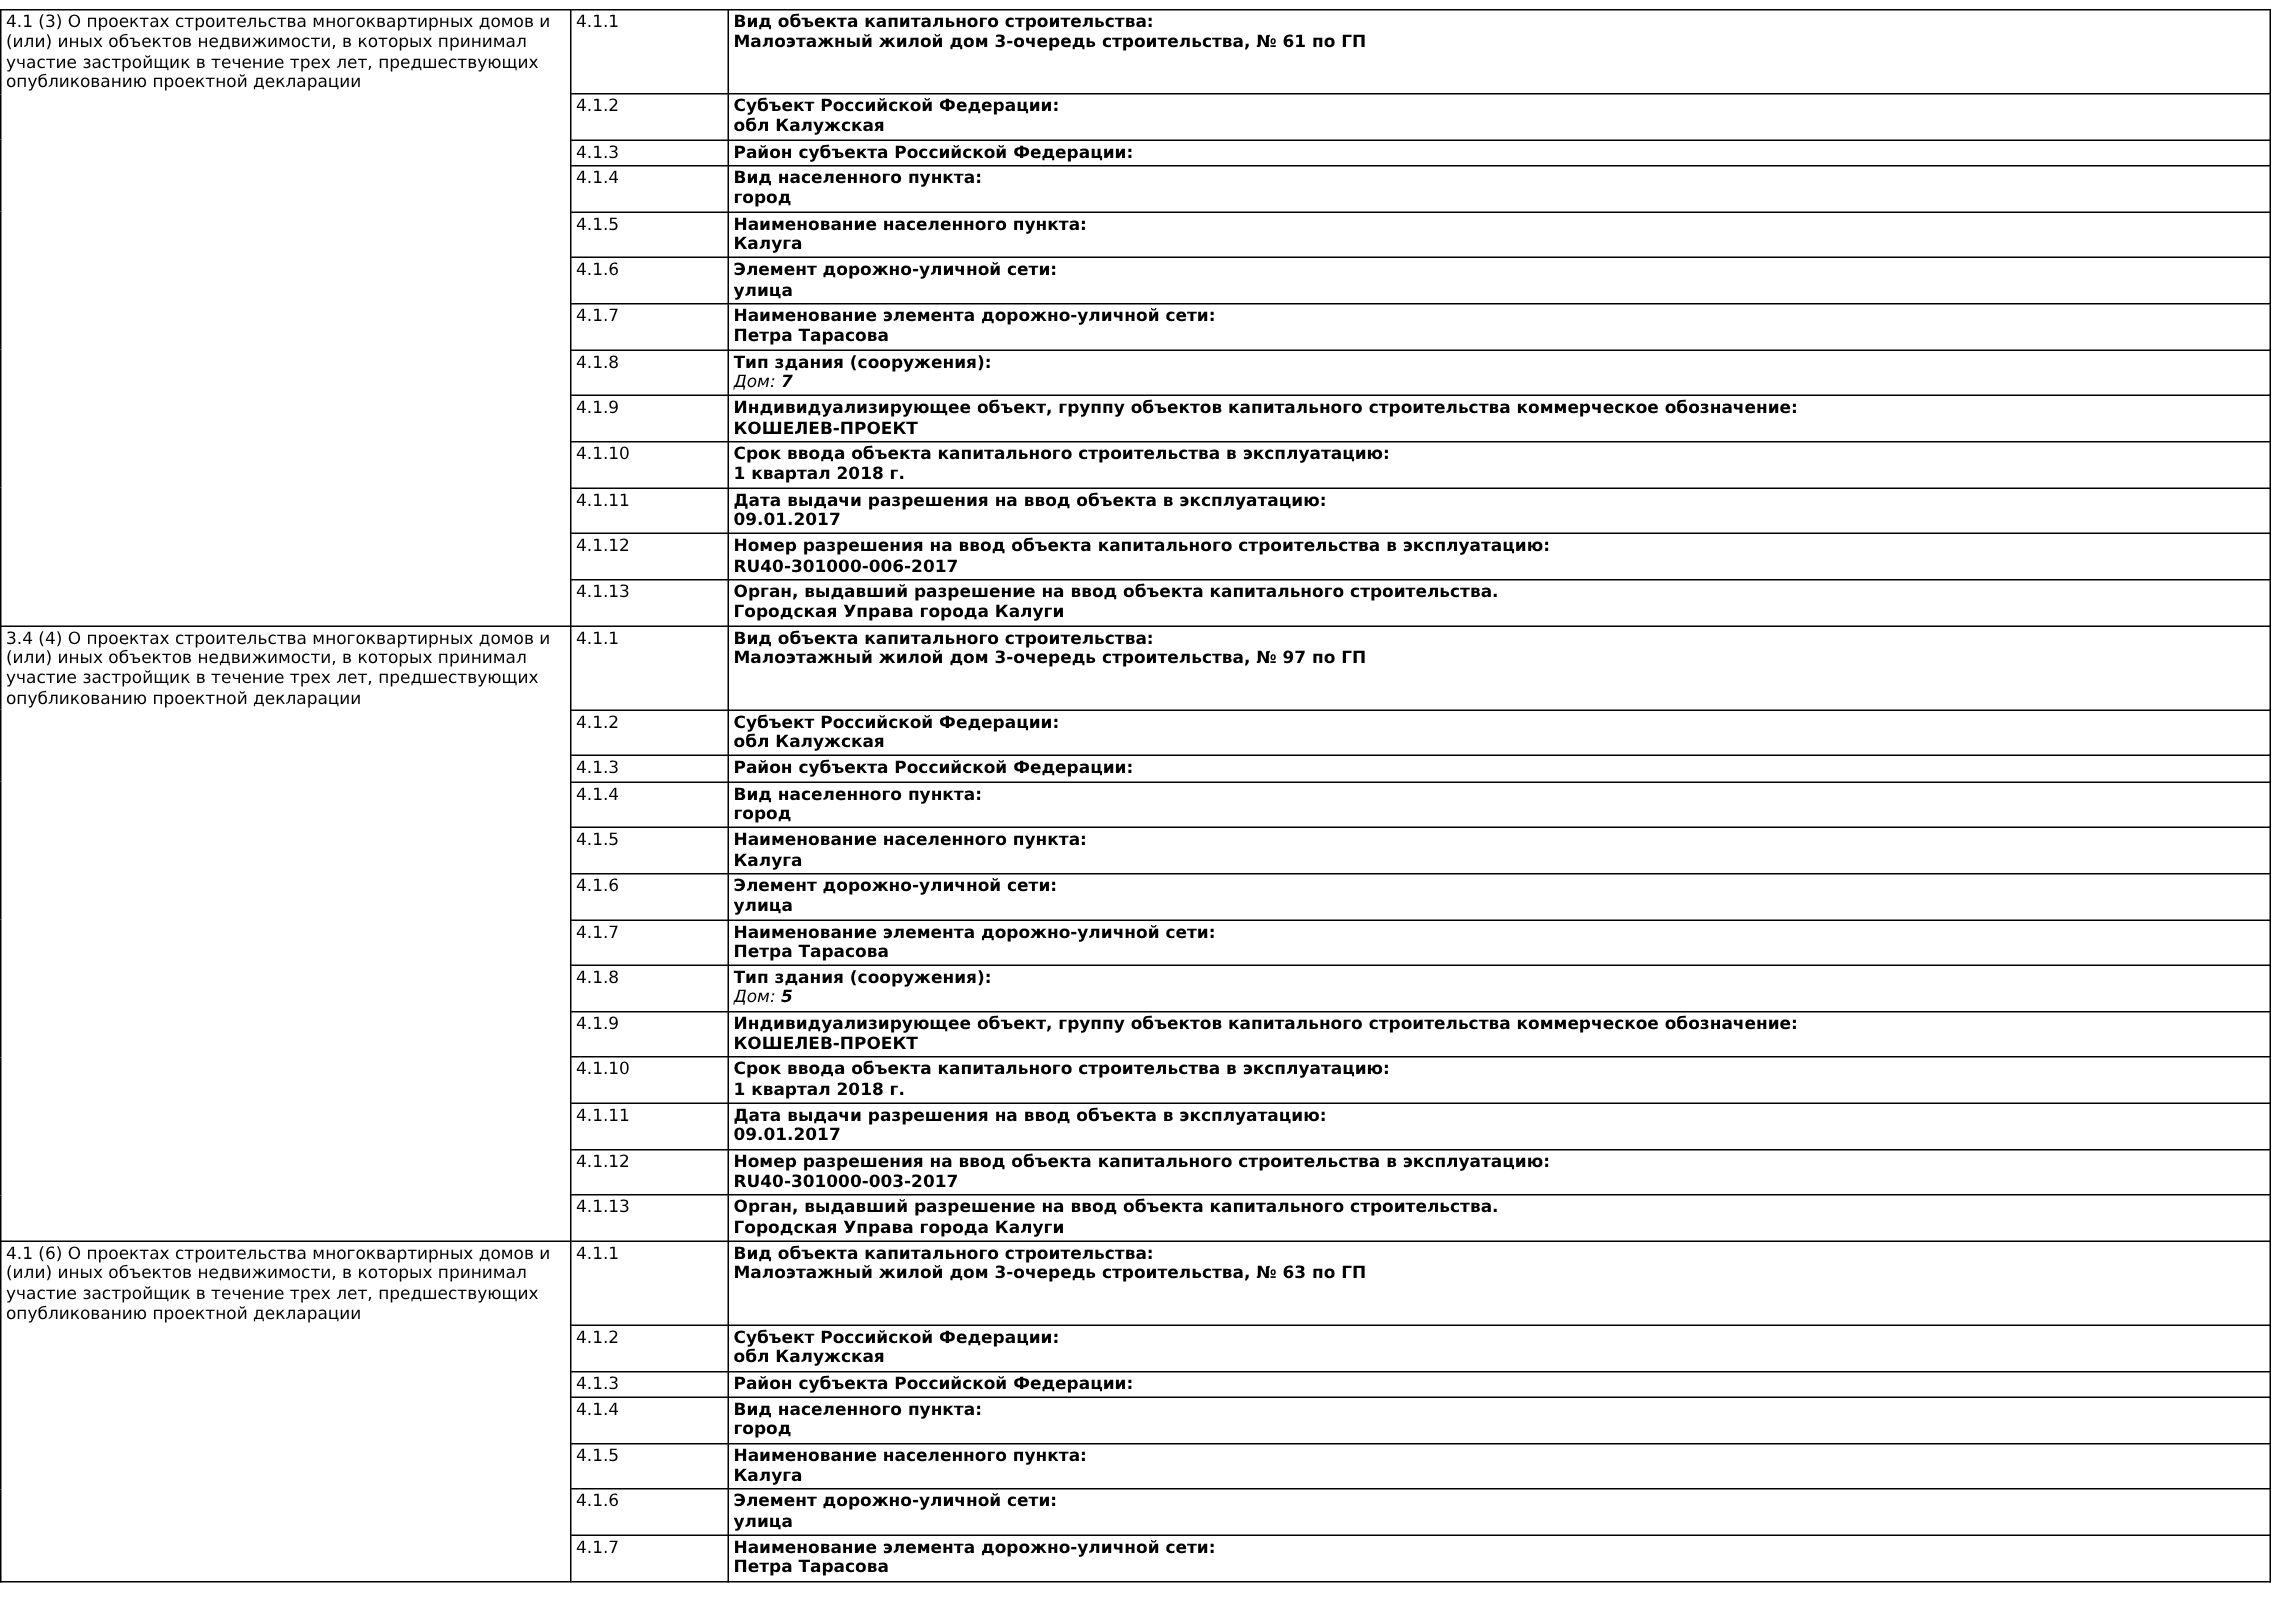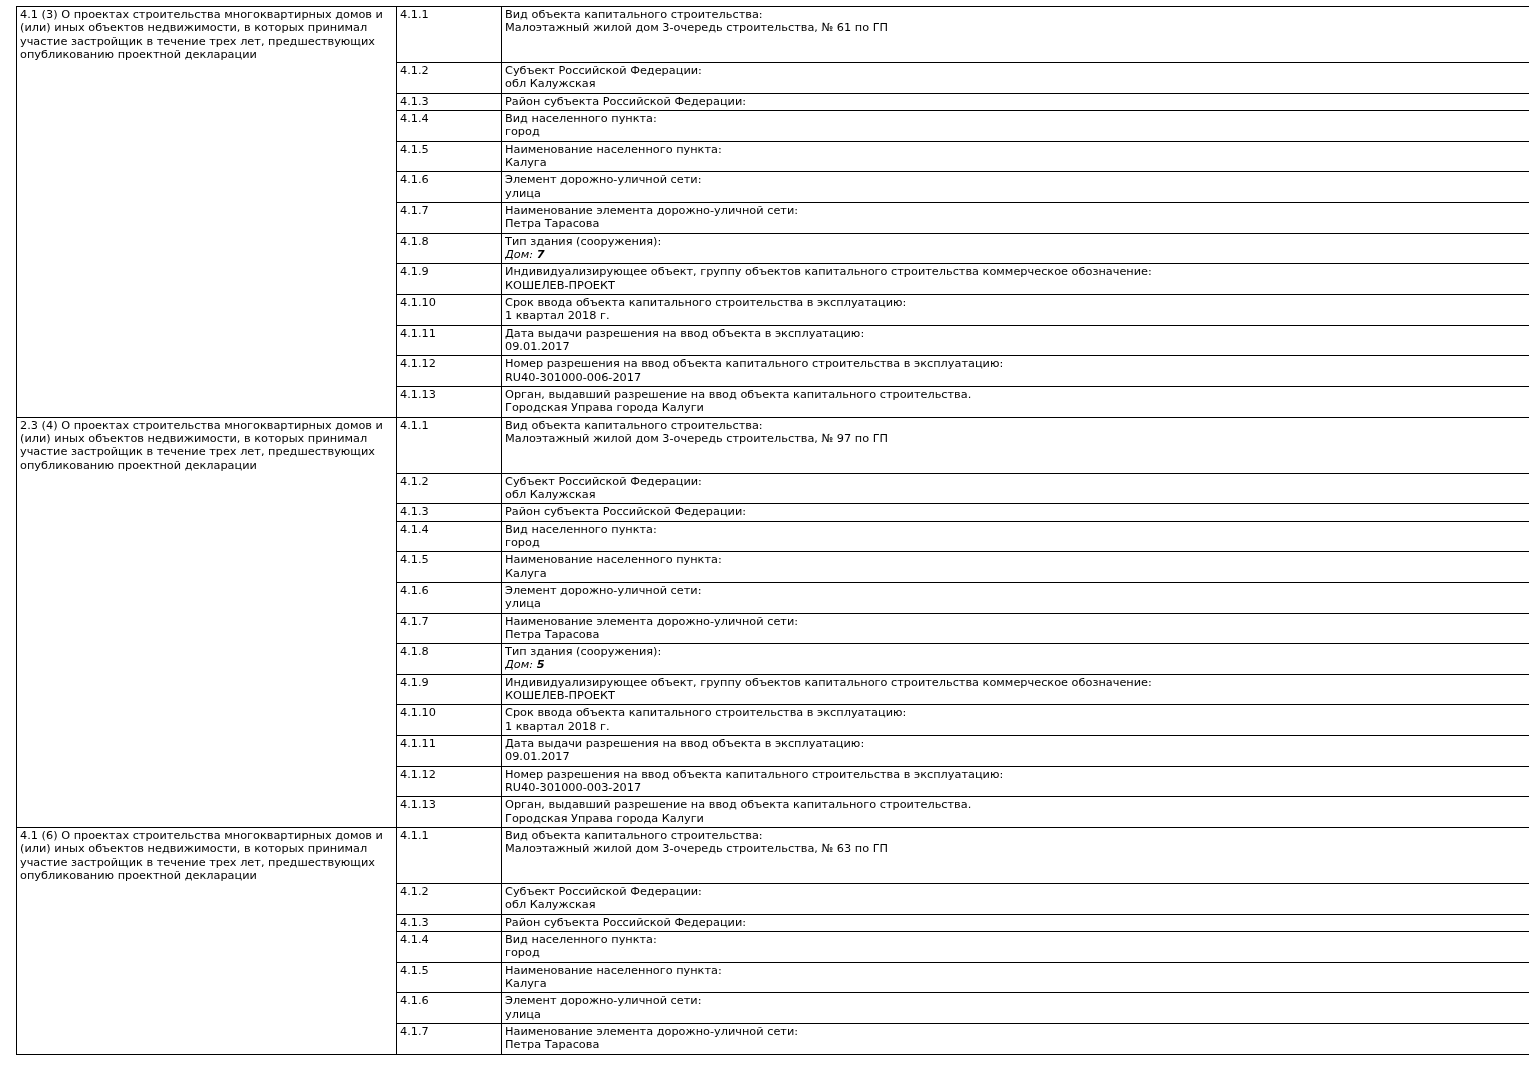--- a/index.html
+++ b/index.html
@@ -8,21 +8,21 @@
     background: #ffffff;
   }
   body {
     font-family: "DejaVu Sans", sans-serif;
     color: #000000;
   }
   .page {
     width: 1529px;
     min-height: 1080px;
     box-sizing: border-box;
-    padding: 6px 8px 0 16px;
+    padding: 6px 8px 0 0;
     background: #ffffff;
   }
   table.decl {
     border-collapse: collapse;
     table-layout: fixed;
     width: 1513px;
     border: 1px solid #000;
   }
   table.decl td {
     border: 1px solid #000;
@@ -42,27 +42,27 @@
   }
   td.code {
     vertical-align: middle;
     font-size: 11.3px;
     padding-left: 6px;
   }
   td.value {
     padding-left: 8px;
   }
   .lbl {
-    font-weight: normal;
+    font-weight: bold;
     white-space: nowrap;
     overflow: hidden;
     display: block;
   }
   .val {
-    font-weight: normal;
+    font-weight: bold;
     display: block;
     white-space: nowrap;
     overflow: hidden;
   }
   .val.plain { font-weight: normal; font-style: italic; }
   .val.plain b { font-weight: bold; }
   tr.tall td.value { height: 52px; }
   tr.tall td.section { height: 52px; }
 </style>
 </head>
@@ -163,21 +163,21 @@
     </tr>
     <tr>
       <td class="code">4.1.13</td>
       <td class="value">
         <span class="lbl">Орган, выдавший разрешение на ввод объекта капитального строительства.</span>
         <span class="val">Городская Управа города Калуги</span>
       </td>
     </tr>
 
     <tr class="tall">
-      <td class="section" rowspan="13">2.3 (4) О проектах строительства многоквартирных домов и (или) иных объектов недвижимости, в которых принимал участие застройщик в течение трех лет, предшествующих опубликованию проектной декларации</td>
+      <td class="section" rowspan="13">3.4 (4) О проектах строительства многоквартирных домов и (или) иных объектов недвижимости, в которых принимал участие застройщик в течение трех лет, предшествующих опубликованию проектной декларации</td>
       <td class="code">4.1.1</td>
       <td class="value">
         <span class="lbl">Вид объекта капитального строительства:</span>
         <span class="val">Малоэтажный жилой дом 3-очередь строительства, № 97 по ГП</span>
       </td>
     </tr>
     <tr>
       <td class="code">4.1.2</td>
       <td class="value">
         <span class="lbl">Субъект Российской Федерации:</span>

